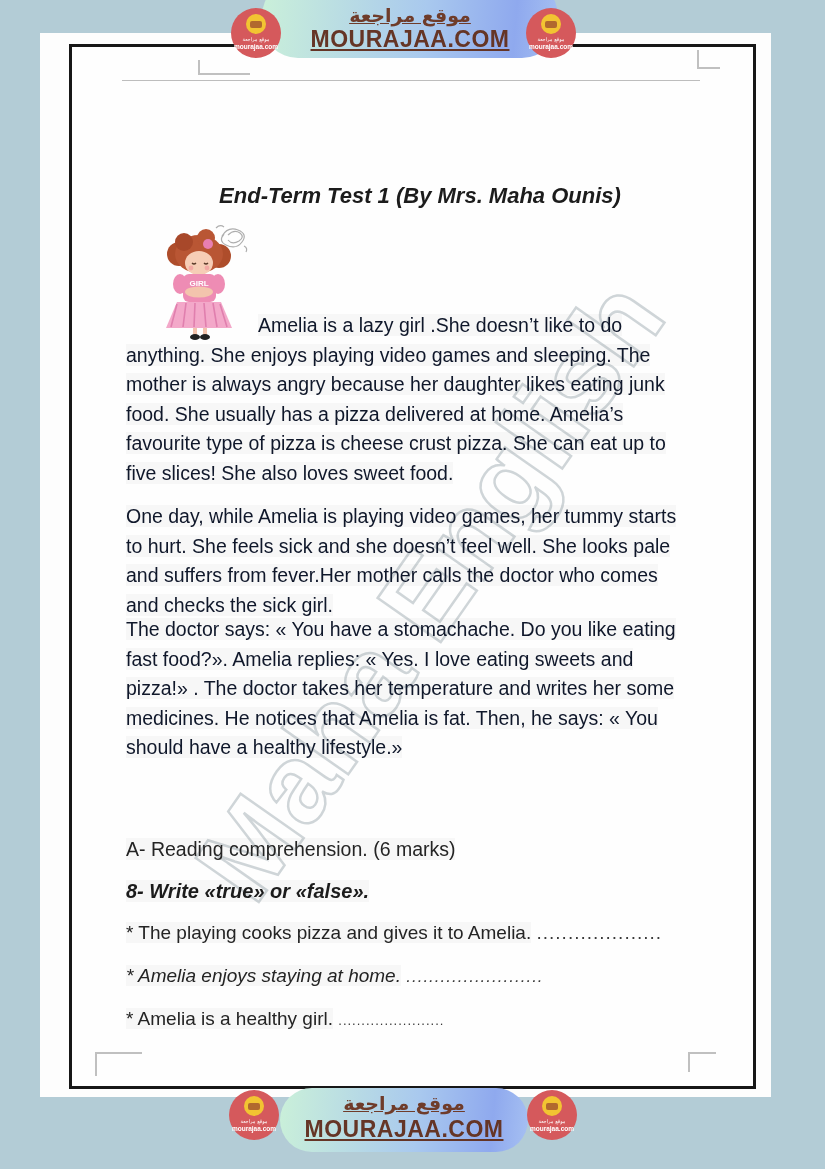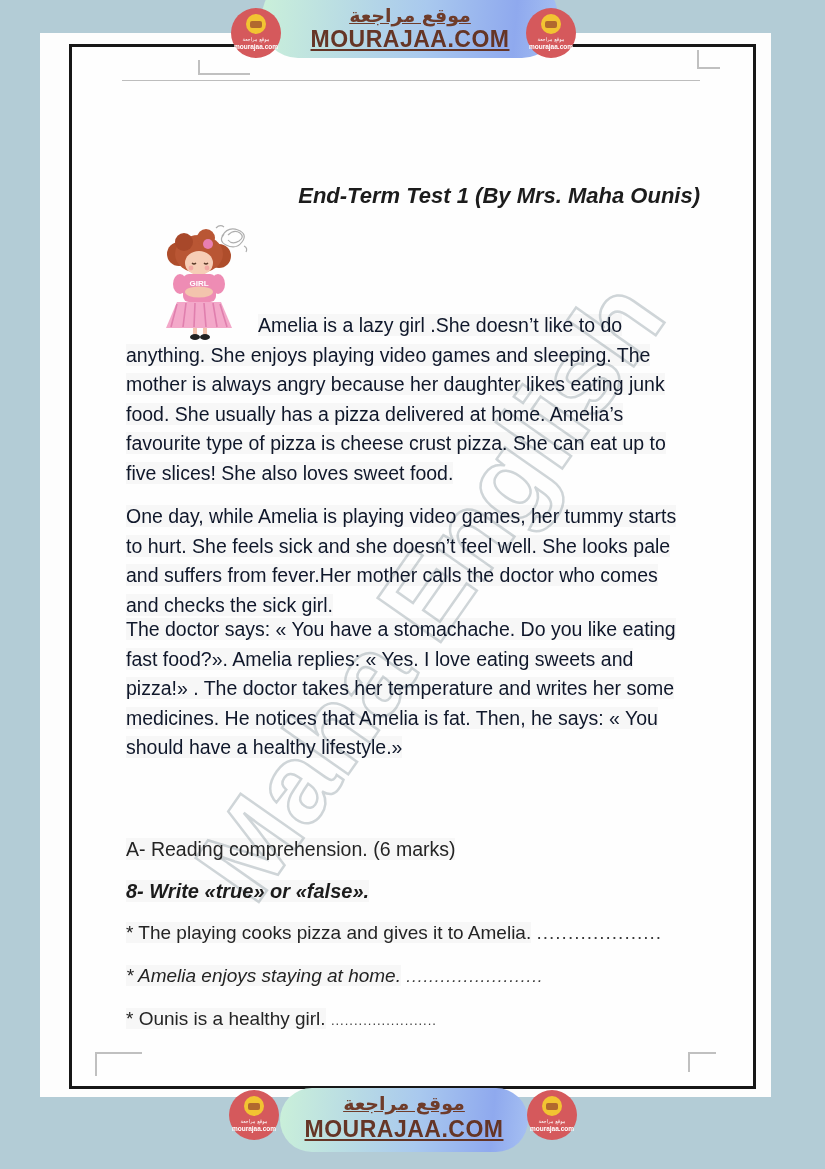--- a/index.html
+++ b/index.html
@@ -20,21 +20,21 @@
   
   .doc-banner{position:absolute;left:128px;top:95px;width:573px;height:65px;background:#f1f1ee;overflow:hidden;}
   .db-face{position:absolute;left:175px;top:5px;width:100px;height:34px;background:linear-gradient(180deg,#e89275,#e07f60);border-radius:46% 46% 14% 14%;}
   .db-face::after{content:"";position:absolute;left:30px;top:6px;width:40px;height:16px;background:rgba(255,236,220,.55);border-radius:50%;}
   .db-green{position:absolute;left:287px;top:17px;width:32px;height:16px;background:#7cb24a;transform:skewX(-18deg);border-radius:3px;}
   .db-flag{position:absolute;left:297px;top:8px;width:88px;height:30px;transform:rotate(-7deg);}
   .db-line1{position:absolute;left:2px;top:24px;width:440px;text-align:center;font-size:29px;font-weight:bold;color:#0b0b0b;letter-spacing:1px;text-shadow:0 0 1px #000;white-space:pre;}
   .db-line2{position:absolute;left:2px;top:48px;width:460px;text-align:center;font-size:15px;font-weight:bold;color:#2b2b2b;white-space:pre;letter-spacing:2px;}
 
   
-  .doc-title{position:absolute;left:140px;top:183px;width:560px;text-align:right;font-size:22px;font-weight:bold;font-style:italic;color:#1c1c1c;}
+  .doc-title{position:absolute;left:140px;top:183px;width:560px;text-align:center;font-size:22px;font-weight:bold;font-style:italic;color:#1c1c1c;}
   .watermark{position:absolute;left:130px;top:290px;width:600px;height:600px;display:flex;align-items:center;justify-content:center;pointer-events:none;z-index:1;}
   .watermark span{transform:rotate(-55deg);font-size:112px;font-weight:bold;white-space:nowrap;color:transparent;-webkit-text-stroke:2.5px rgba(132,148,154,.38);}
   .para{position:absolute;left:126px;width:592px;font-size:19.5px;line-height:29.5px;color:#0f172a;white-space:pre-line;z-index:2;}
   .p1{top:311px;text-indent:132px;}
   .p2{top:502px;}
   .p3{top:615px;}
   .scan{background:rgba(130,130,130,.06);box-decoration-break:clone;-webkit-box-decoration-break:clone;}
   .section-a{position:absolute;left:126px;top:838px;font-size:19.5px;color:#242424;z-index:2;}
   .q1{position:absolute;left:126px;top:880px;font-size:20px;font-weight:bold;font-style:italic;color:#1c1c1c;z-index:2;}
   .statement{position:absolute;left:126px;width:600px;font-size:19px;color:#242424;z-index:2;white-space:nowrap;}
@@ -141,21 +141,21 @@
 
   <div class="statement s1">
     <span class="scan">* The playing cooks pizza and gives it to Amelia.</span>
     <span class="dots">....................</span>
   </div>
   <div class="statement s2">
     <span class="scan">* Amelia enjoys staying at home.</span>
     <span class="dots">........................</span>
   </div>
   <div class="statement s3">
-    <span class="scan">* Ounis is a healthy girl.</span>
+    <span class="scan">* Amelia is a healthy girl.</span>
     <span class="dots">.......................</span>
   </div>
 
   <div class="pill pill-top">
     <div class="banner-text bt-arabic" style="position:absolute;">موقع مراجعة</div>
     <div class="banner-text bt-site" style="position:absolute;">MOURAJAA.COM</div>
   </div>
   <div class="logo-badge lb-tl">
     <div class="lb-yellow"></div>
     <div class="lb-ar">موقع مراجعة</div>

